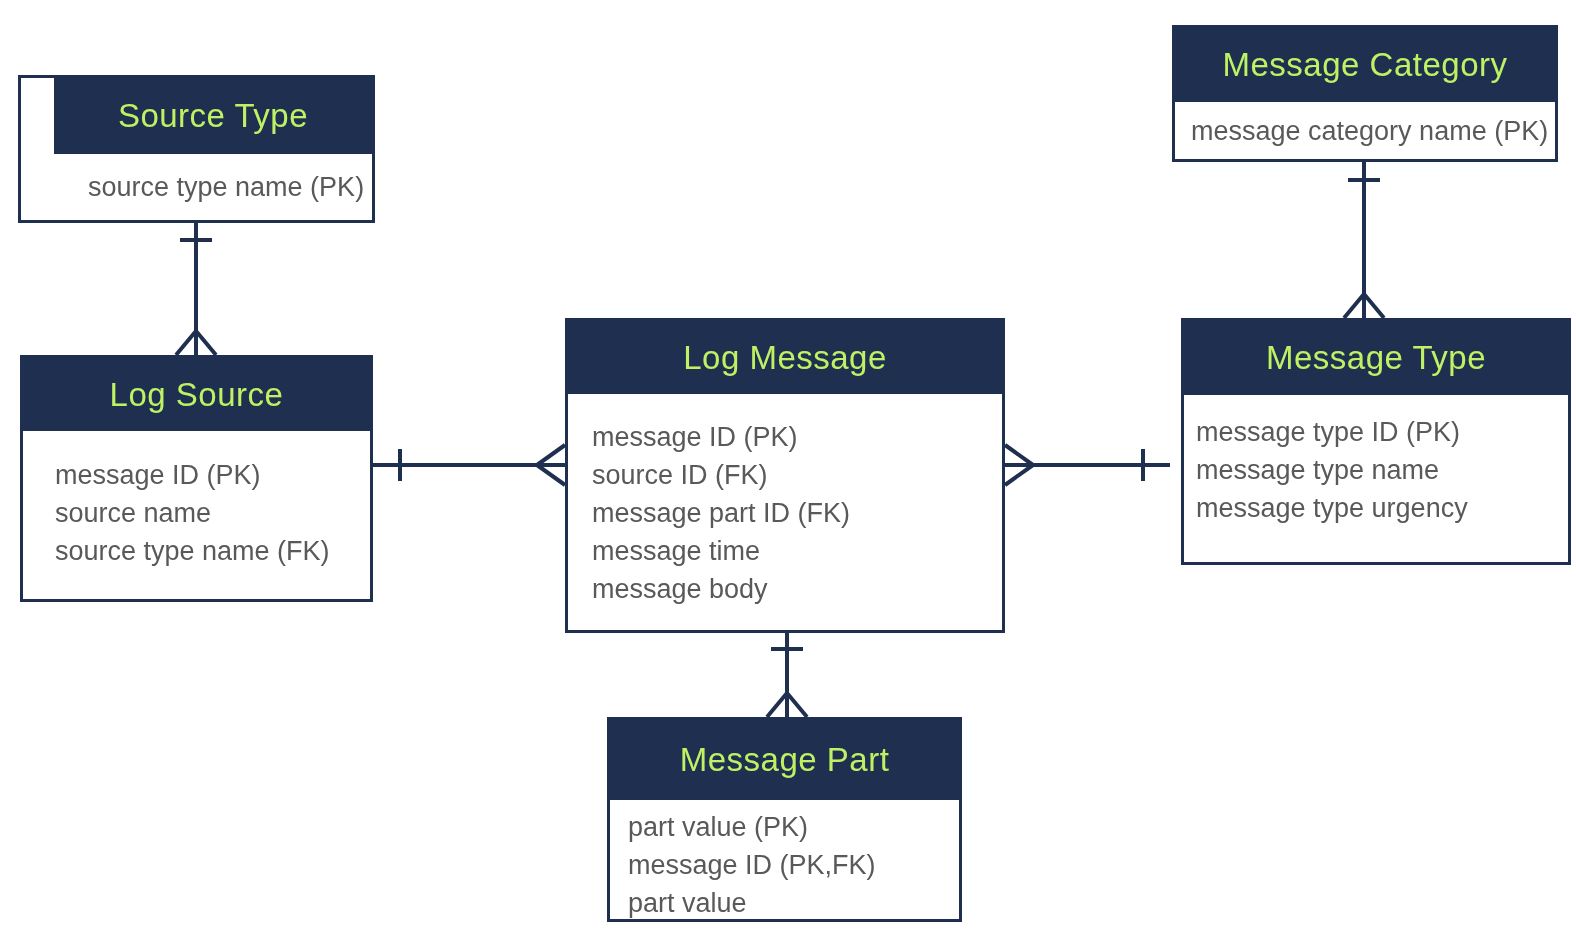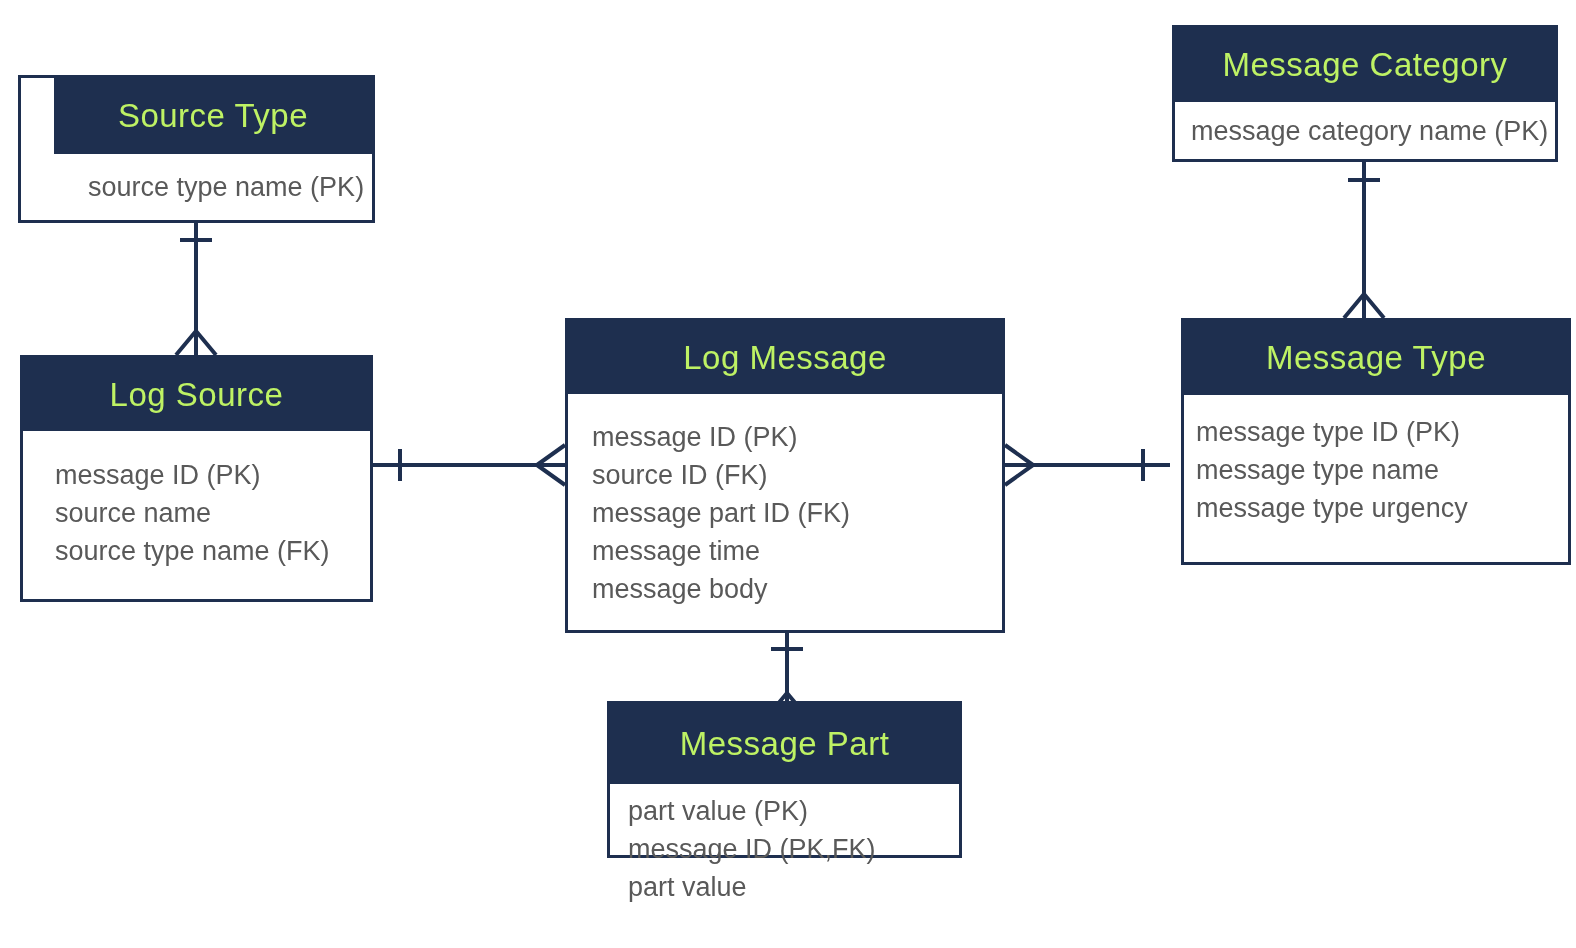--- a/index.html
+++ b/index.html
@@ -128,21 +128,21 @@
 
   <div class="entity" style="left:1145px; top:318px; width:390px; height:247px;margin-left:36px;">
     <div class="entity-header" style="height:74px;">Message Type</div>
     <div class="entity-body" style="padding:18px 0 0 12px;">
       <div class="field">message type ID (PK)</div>
       <div class="field">message type name</div>
       <div class="field">message type urgency</div>
     </div>
   </div>
 
-  <div class="entity" style="left:607px; top:701px; width:355px; height:157px;">
+  <div class="entity" style="left:607px; top:717px; width:355px; height:205px;">
     <div class="entity-header" style="height:80px;">Message Part</div>
     <div class="entity-body" style="padding:8px 0 0 18px;">
       <div class="field">part value (PK)</div>
       <div class="field">message ID (PK,FK)</div>
       <div class="field">part value</div>
     </div>
   </div>
 
 </div>
 

